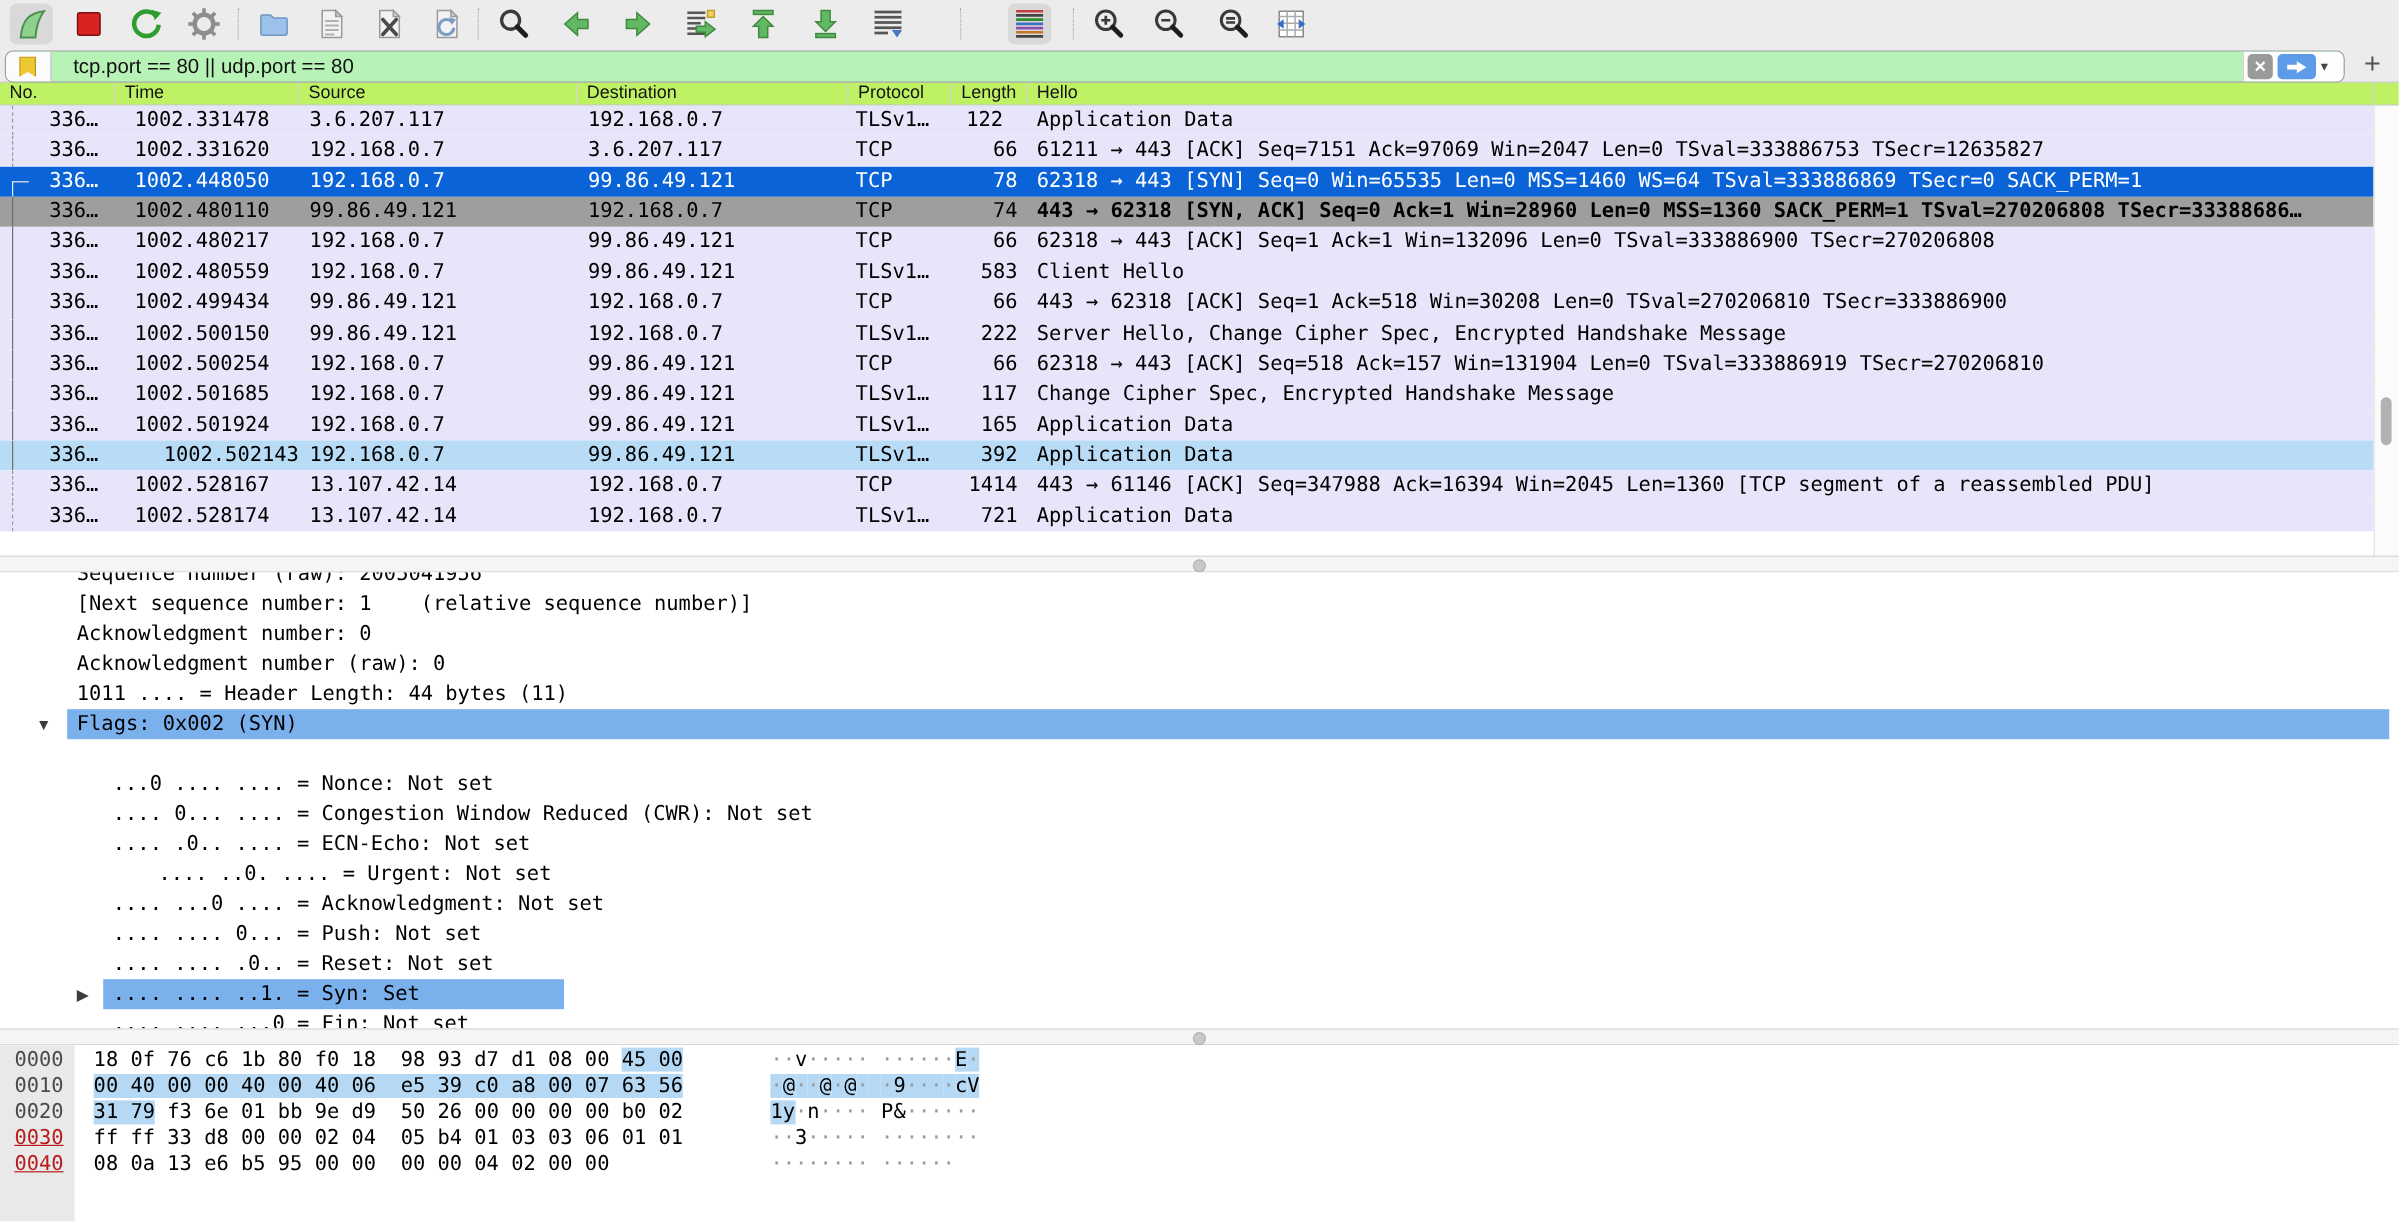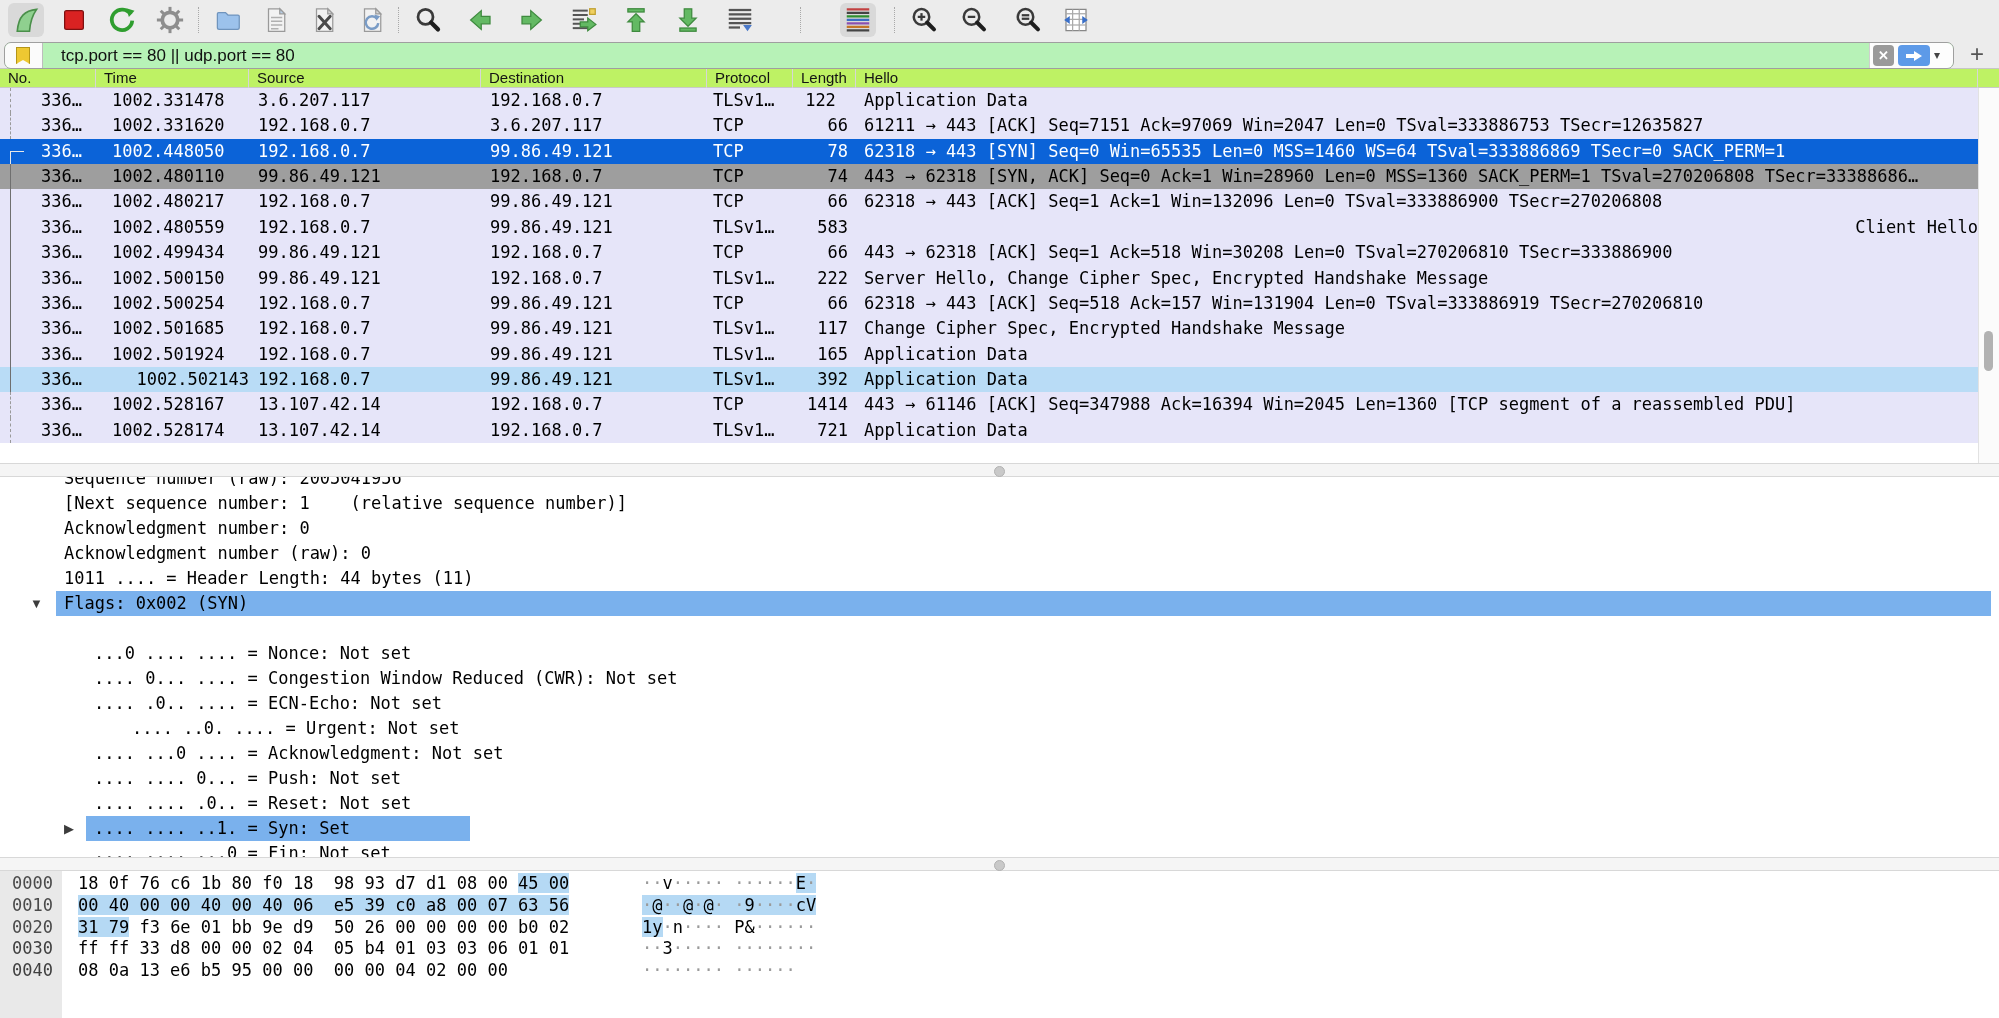--- a/index.html
+++ b/index.html
@@ -44,21 +44,21 @@
   .dline{position:absolute;left:0;width:1999px;height:25px;}
   .dhl-full{position:absolute;left:56px;right:8px;top:0;height:25px;background:#7ab1ed;}
   .dhl-text{position:absolute;left:86px;width:384px;top:0;height:25px;background:#7ab1ed;}
   .darrow{position:absolute;top:0;height:25px;line-height:25px;font-size:13px;color:#3c3c3c;}
   .dtext{position:absolute;top:0;height:25px;line-height:25px;font-family:"DejaVu Sans Mono",monospace;font-size:17px;color:#000;white-space:pre;}
   
   .hexpane{position:absolute;left:0;top:871px;width:1999px;height:147px;background:#fff;overflow:hidden;}
   .hgutter{position:absolute;left:0;top:0;width:62px;height:147px;background:#e9e9e9;}
   .hrow{position:absolute;left:0;width:1999px;height:21.8px;line-height:21.8px;font-family:"DejaVu Sans Mono",monospace;font-size:17px;white-space:pre;}
   .hoff{position:absolute;left:12px;}
-  .hoff.dark{color:#4a4a4a;} .hoff.light{color:#404040;}
+  .hoff.dark{color:#4a4a4a;} .hoff.light{color:#b91c1c;text-decoration:underline;}
   .hhex{position:absolute;left:78px;color:#000;}
   .hascii{position:absolute;left:642px;color:#000;}
   .hl{background:#b5d9f4;}
   .dim{color:#9a9a9a;}
 </style>
 </head>
 <body>
 
 <div class="toolbar">
   <div class="tbtn pressed" style="left:8px">
@@ -300,41 +300,41 @@
       <div class="pcell" style="left: 856px; width: 1122px; text-align: left; padding-left: 8px;">62318 → 443 [SYN] Seq=0 Win=65535 Len=0 MSS=1460 WS=64 TSval=333886869 TSecr=0 SACK_PERM=1</div>
     </div>
     <div class="prow gray" style="top: 164.08px;">
       <div class="mkline"></div>
       <div class="pcell" style="left: 0px; width: 96px; text-align: right; padding-right: 14px;">336…</div>
       <div class="pcell" style="left: 96px; width: 153px; text-align: left; padding-left: 16px;">1002.480110</div>
       <div class="pcell" style="left: 249px; width: 232px; text-align: left; padding-left: 9px;">99.86.49.121</div>
       <div class="pcell" style="left: 481px; width: 226px; text-align: left; padding-left: 9px;">192.168.0.7</div>
       <div class="pcell" style="left: 707px; width: 86px; text-align: left; padding-left: 6px;">TCP</div>
       <div class="pcell" style="left: 793px; width: 63px; text-align: right; padding-right: 8px;">74</div>
-      <div class="pcell" style="left: 856px; width: 1122px; text-align: left; padding-left: 8px;">443 → 62318 [SYN, ACK] Seq=0 Ack=1 Win=28960 Len=0 MSS=1360 SACK_PERM=1 TSval=270206808 TSecr=33388686…</div>
+      <div class="pcell" style="left: 856px; width: 1122px; text-align: left; padding-left: 8px; font-weight: bold;">443 → 62318 [SYN, ACK] Seq=0 Ack=1 Win=28960 Len=0 MSS=1360 SACK_PERM=1 TSval=270206808 TSecr=33388686…</div>
     </div>
     <div class="prow normal" style="top: 189.44px;">
       <div class="mkline"></div>
       <div class="pcell" style="left: 0px; width: 96px; text-align: right; padding-right: 14px;">336…</div>
       <div class="pcell" style="left: 96px; width: 153px; text-align: left; padding-left: 16px;">1002.480217</div>
       <div class="pcell" style="left: 249px; width: 232px; text-align: left; padding-left: 9px;">192.168.0.7</div>
       <div class="pcell" style="left: 481px; width: 226px; text-align: left; padding-left: 9px;">99.86.49.121</div>
       <div class="pcell" style="left: 707px; width: 86px; text-align: left; padding-left: 6px;">TCP</div>
       <div class="pcell" style="left: 793px; width: 63px; text-align: right; padding-right: 8px;">66</div>
       <div class="pcell" style="left: 856px; width: 1122px; text-align: left; padding-left: 8px;">62318 → 443 [ACK] Seq=1 Ack=1 Win=132096 Len=0 TSval=333886900 TSecr=270206808</div>
     </div>
     <div class="prow normal" style="top: 214.8px;">
       <div class="mkline"></div>
       <div class="pcell" style="left: 0px; width: 96px; text-align: right; padding-right: 14px;">336…</div>
       <div class="pcell" style="left: 96px; width: 153px; text-align: left; padding-left: 16px;">1002.480559</div>
       <div class="pcell" style="left: 249px; width: 232px; text-align: left; padding-left: 9px;">192.168.0.7</div>
       <div class="pcell" style="left: 481px; width: 226px; text-align: left; padding-left: 9px;">99.86.49.121</div>
       <div class="pcell" style="left: 707px; width: 86px; text-align: left; padding-left: 6px;">TLSv1…</div>
       <div class="pcell" style="left: 793px; width: 63px; text-align: right; padding-right: 8px;">583</div>
-      <div class="pcell" style="left: 856px; width: 1122px; text-align: right; padding-left: 8px;">Client Hello</div>
+      <div class="pcell" style="left: 856px; width: 1122px; text-align: left; padding-left: 8px;">Client Hello</div>
     </div>
     <div class="prow normal" style="top: 240.16px;">
       <div class="mkline"></div>
       <div class="pcell" style="left: 0px; width: 96px; text-align: right; padding-right: 14px;">336…</div>
       <div class="pcell" style="left: 96px; width: 153px; text-align: left; padding-left: 16px;">1002.499434</div>
       <div class="pcell" style="left: 249px; width: 232px; text-align: left; padding-left: 9px;">99.86.49.121</div>
       <div class="pcell" style="left: 481px; width: 226px; text-align: left; padding-left: 9px;">192.168.0.7</div>
       <div class="pcell" style="left: 707px; width: 86px; text-align: left; padding-left: 6px;">TCP</div>
       <div class="pcell" style="left: 793px; width: 63px; text-align: right; padding-right: 8px;">66</div>
       <div class="pcell" style="left: 856px; width: 1122px; text-align: left; padding-left: 8px;">443 → 62318 [ACK] Seq=1 Ack=518 Win=30208 Len=0 TSval=270206810 TSecr=333886900</div>

